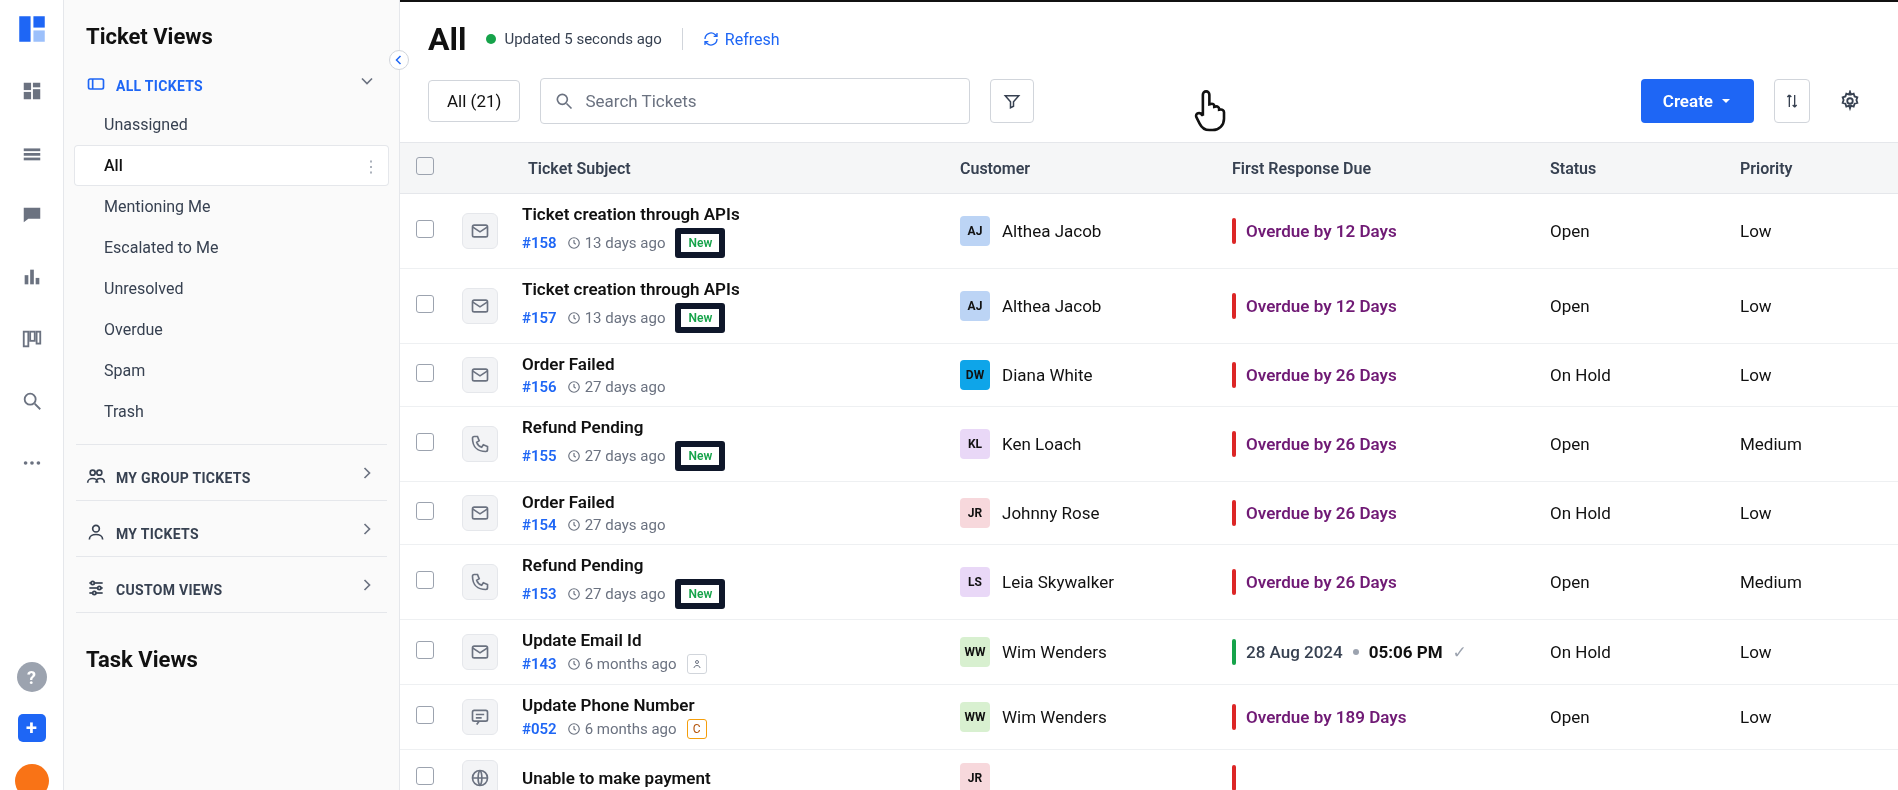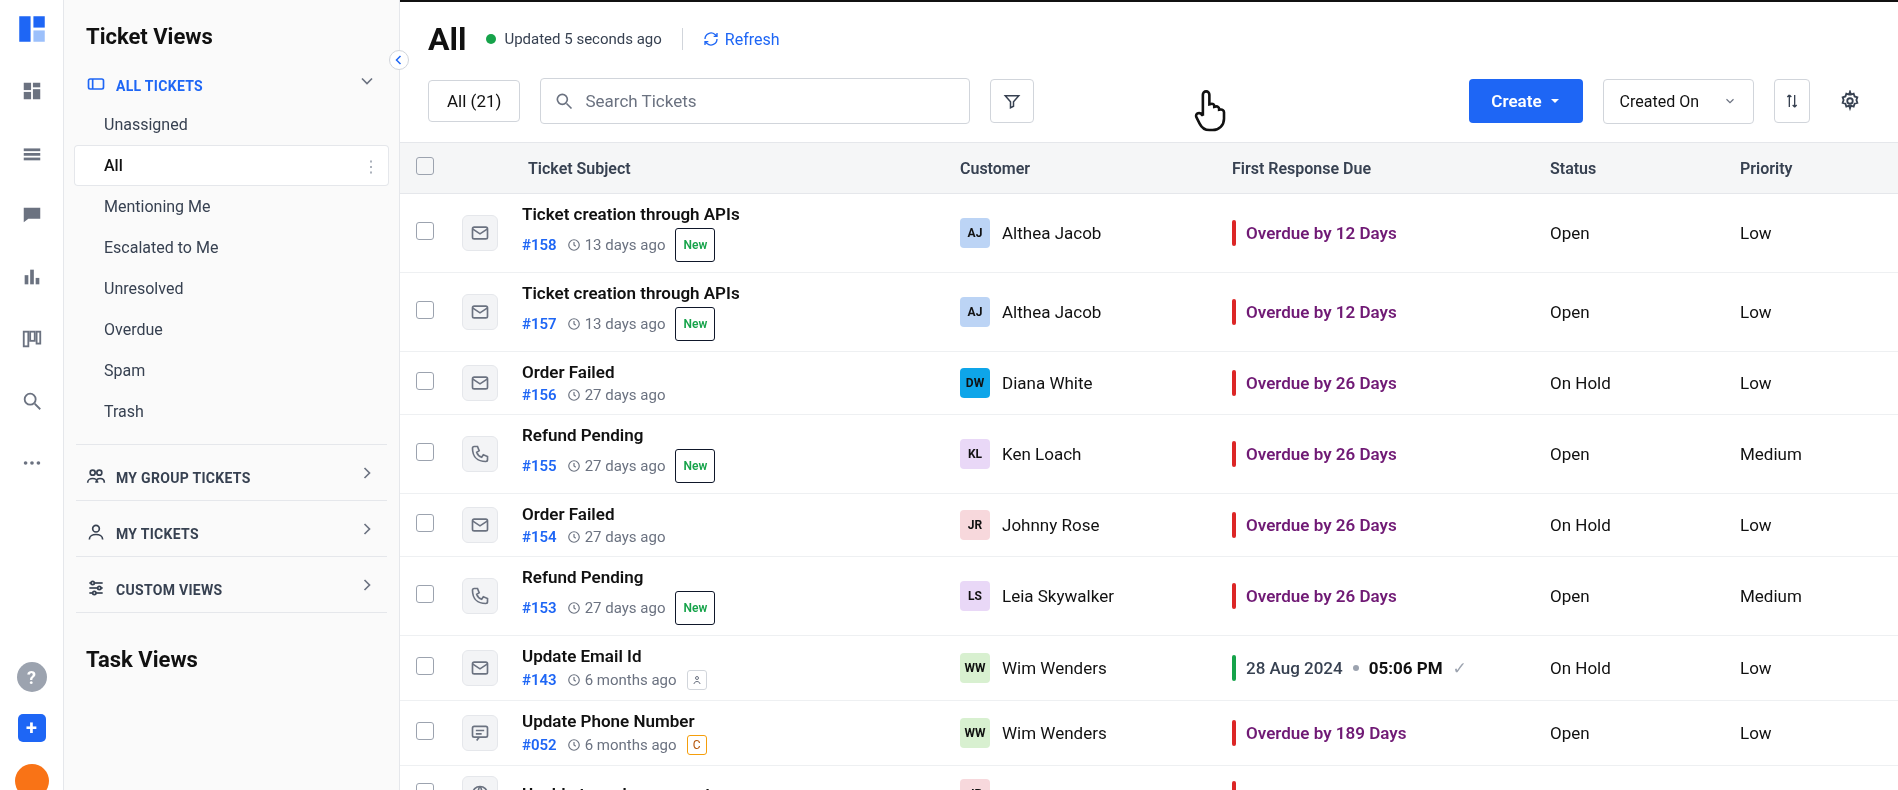--- a/index.html
+++ b/index.html
@@ -63,21 +63,21 @@
   tbody tr { border-bottom:1px solid #eef0f2; }
   tbody td { padding:10px 12px; vertical-align:middle; font-size:17px;}
   .chk { width:18px;height:18px;border:1.5px solid #9ca3af;border-radius:3px;display:inline-block;cursor:pointer;}
   .type-ico { width:36px;height:36px;border:1px solid #e5e7eb;background:#f3f4f6;border-radius:6px;display:flex;align-items:center;justify-content:center;color:#6b7280;}
   .type-ico svg{width:20px;height:20px;}
   .subj-cell .title { font-weight:600; font-size:17px; color:#111; }
   .subj-meta { display:flex;align-items:center;gap:10px;margin-top:4px;font-size:15px;}
   .tick-id { color:#1e66f5;font-weight:600;}
   .time-ago { color:#6b7280;display:flex;align-items:center;gap:4px;}
   .time-ago svg{width:14px;height:14px;}
-  .badge-new { border:1px solid #0f172a;color:#16a34a;font-size:12px;font-weight:600;padding:9px 7px;border-radius:3px;}
+  .badge-new { border:6px solid #0f172a;color:#16a34a;font-size:12px;font-weight:600;padding:2px 7px;border-radius:3px;}
   .badge-sq { width:20px;height:20px;border:1px solid #d1d5db;border-radius:3px;display:flex;align-items:center;justify-content:center;font-size:12px;color:#6b7280;}
   .badge-sq.c { border-color:#f59e0b;color:#b45309;}
   .cust { display:flex;align-items:center;gap:12px;}
   .cust .av { width:30px;height:30px;border-radius:4px;display:flex;align-items:center;justify-content:center;font-size:12px;font-weight:700;}
   .due-overdue { color:#701a75;font-weight:600;display:flex;align-items:center;gap:10px;}
   .bar-red{width:4px;height:26px;background:#dc2626;border-radius:2px;}
   .bar-green{width:4px;height:26px;background:#16a34a;border-radius:2px;}
   .due-date{color:#374151;display:flex;align-items:center;gap:10px;font-weight:500;}
   .due-date .sep-dot{width:6px;height:6px;border-radius:50%;background:#9ca3af;}
   .due-date .time{color:#111;font-weight:700;}
@@ -257,26 +257,20 @@
           <path d="M3 5h18l-7 8v6l-4 2v-8L3 5z"></path>
         </svg>
     </div>
     <div class="tool-spacer"></div>
     <button class="btn-primary">
       <span>Create</span>
       <svg width="12" height="12" viewBox="0 0 24 24" fill="currentColor">
           <path d="M4 8l8 8 8-8z"></path>
         </svg>
     </button>
-    <div class="select-box">
-      <span>Created On</span>
-      <svg width="14" height="14" viewBox="0 0 24 24" fill="none" stroke="#6b7280" stroke-width="2">
-          <polyline points="6 9 12 15 18 9"></polyline>
-        </svg>
-    </div>
     <div class="icon-btn" style="width:36px">
       <svg width="16" height="16" viewBox="0 0 24 24" fill="none" stroke="currentColor" stroke-width="2">
           <path d="M8 3v18M8 3l-3 3M8 3l3 3M16 21V3M16 21l3-3M16 21l-3-3"></path>
         </svg>
     </div>
     <div class="icon-btn" style="width:40px;border:none">
       <svg width="22" height="22" viewBox="0 0 24 24" fill="none" stroke="currentColor" stroke-width="2">
           <circle cx="12" cy="12" r="3"></circle>
           <path d="M12 2l1 3 3-1 1 3 3 1-1 3 1 3-3 1-1 3-3-1-1 3-1-3-3 1-1-3-3-1 1-3-1-3 3-1 1-3 3 1 1-3z" fill="none"></path>
         </svg>

